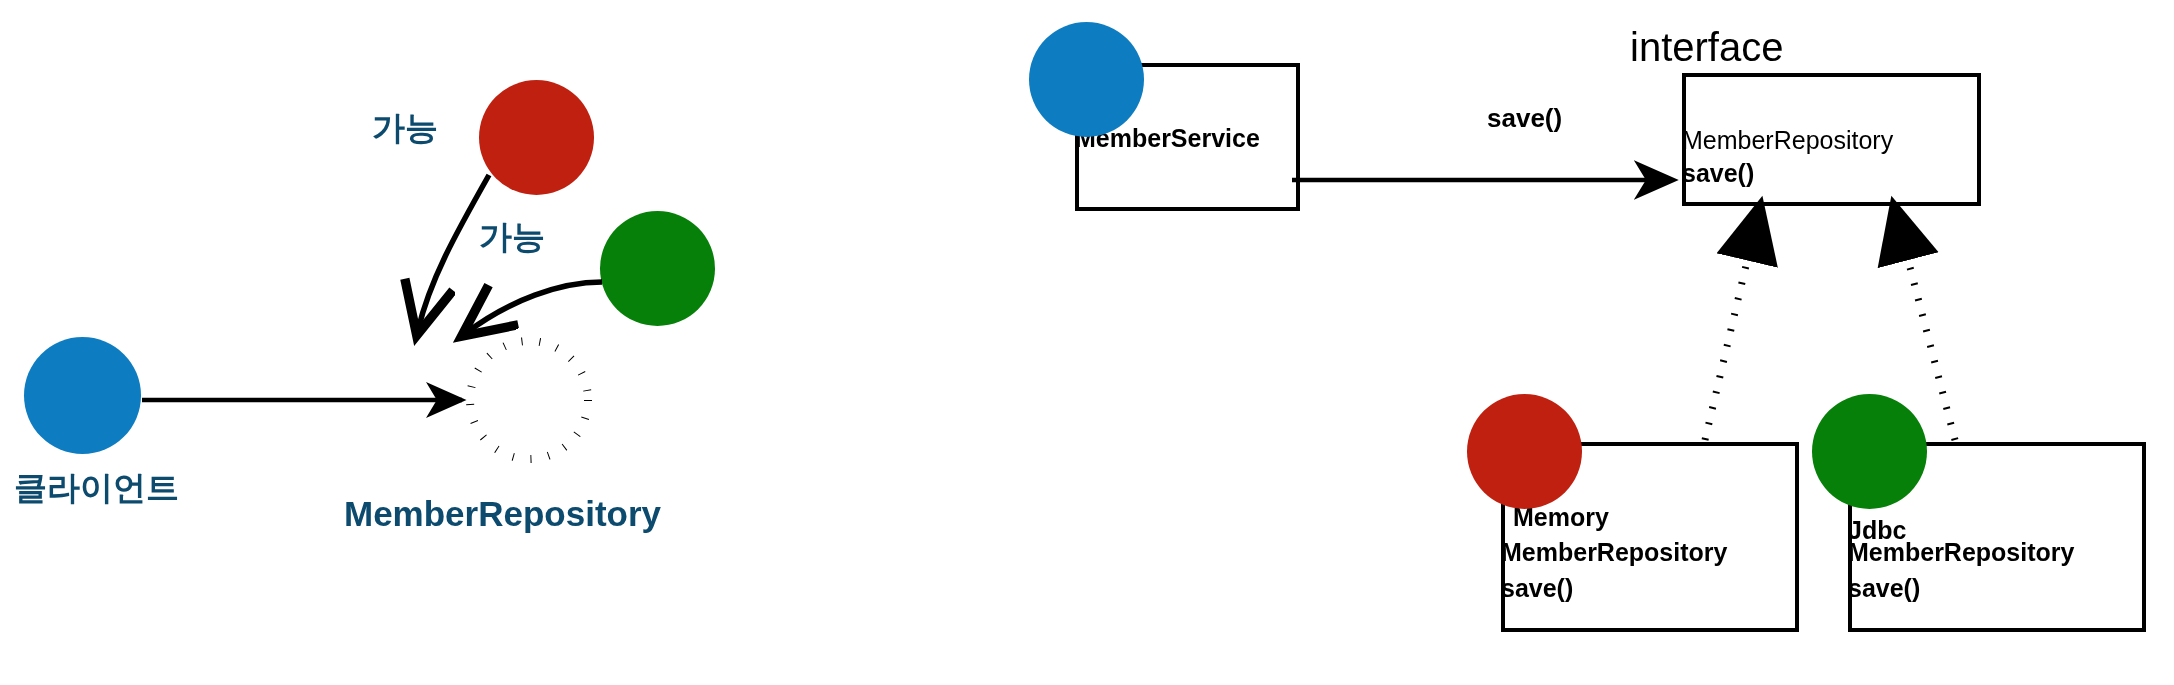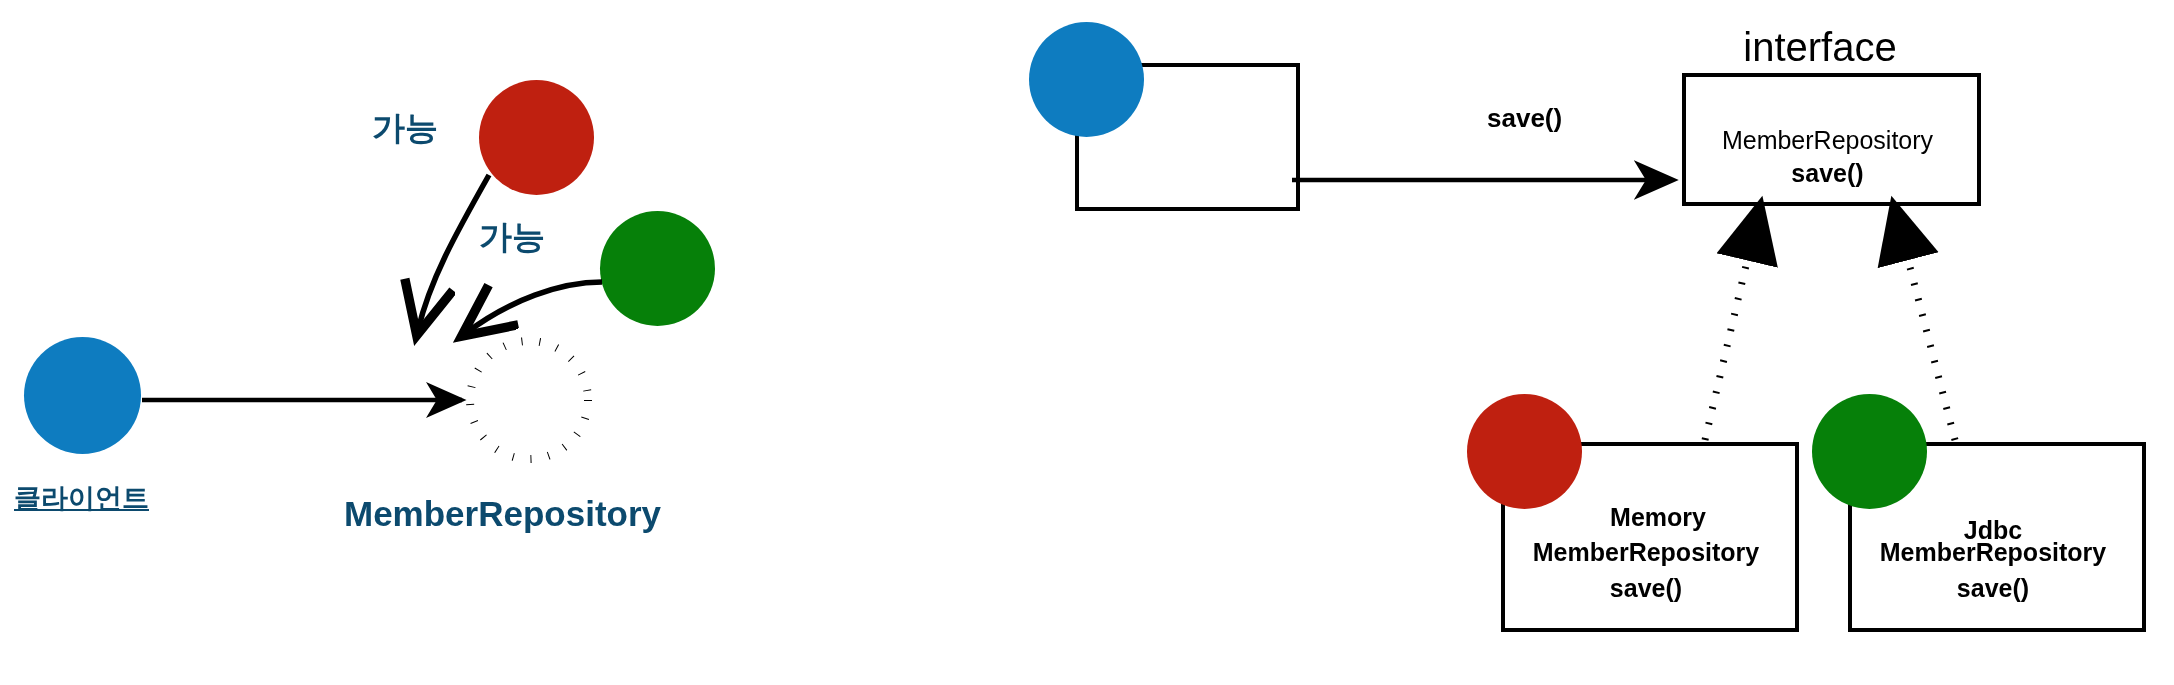--- a/index.html
+++ b/index.html
@@ -7,21 +7,21 @@
        font-family:"Liberation Sans","DejaVu Sans",sans-serif;}
   .stage{position:absolute;left:0;top:0;width:2174px;height:685px;}
   svg.layer{position:absolute;left:0;top:0;width:2174px;height:685px;overflow:visible;}
 
   .circ{position:absolute;border-radius:50%;}
 
   .lbl{position:absolute;white-space:nowrap;}
   .gray-bold{color:#0c4a6e;font-weight:bold;}
   .blk{color:#000000;}
 
-  .boxtxt{position:absolute;white-space:nowrap;text-align:center;color:#000;}
+  .boxtxt{position:absolute;white-space:nowrap;color:#000;}
 </style>
 </head>
 <body>
 
 <div class="stage">
 
   <div class="circ" style="left:24px;top:337px;width:117px;height:117px;background:#0e7cc0;"></div>
 
   <div class="circ" style="left:479px;top:80px;width:115px;height:115px;background:#bf2010;"></div>
 
@@ -49,26 +49,27 @@
 
     <path d="M 489,175 C 455,235 430,280 418,330" fill="none" stroke="#000" stroke-width="5.5" marker-end="url(#ahopen)"></path>
 
     <path d="M 602,282 C 560,282 510,300 466,333" fill="none" stroke="#000" stroke-width="5.5" marker-end="url(#ahopen)"></path>
   </svg>
 
   <div class="lbl gray-bold" style="left:372px;top:106px;font-size:33px;">가능</div>
 
   <div class="lbl gray-bold" style="left:479px;top:215px;font-size:33px;">가능</div>
 
-  <div class="lbl gray-bold" style="left:14px;top:480px;font-size:27px;text-decoration:underline;">클라이언트</div>
+  <div class="lbl gray-bold" style="left:14px;top:466px;font-size:33px;">클라이언트</div>
 
   <div class="lbl gray-bold" style="left:344px;top:494px;font-size:35px;">MemberRepository</div>
 
   <div style="position:absolute;left:1075px;top:63px;width:217px;height:140px;
               border:4px solid #000;background:#fff;"></div>
+  <div class="boxtxt" style="left:1075px;top:124px;width:217px;font-size:25px;font-weight:bold;">MemberService</div>
 
   <div class="circ" style="left:1029px;top:22px;width:115px;height:115px;background:#0e7cc0;"></div>
 
   <div class="boxtxt" style="left:1630px;top:25px;width:380px;font-size:40px;font-weight:normal;">interface</div>
 
   <div style="position:absolute;left:1682px;top:73px;width:291px;height:125px;
               border:4px solid #000;background:#fff;"></div>
   <div class="boxtxt" style="left:1682px;top:126px;width:291px;font-size:25px;font-weight:normal;">MemberRepository</div>
   <div class="boxtxt" style="left:1682px;top:159px;width:291px;font-size:25px;font-weight:bold;">save()</div>
 

